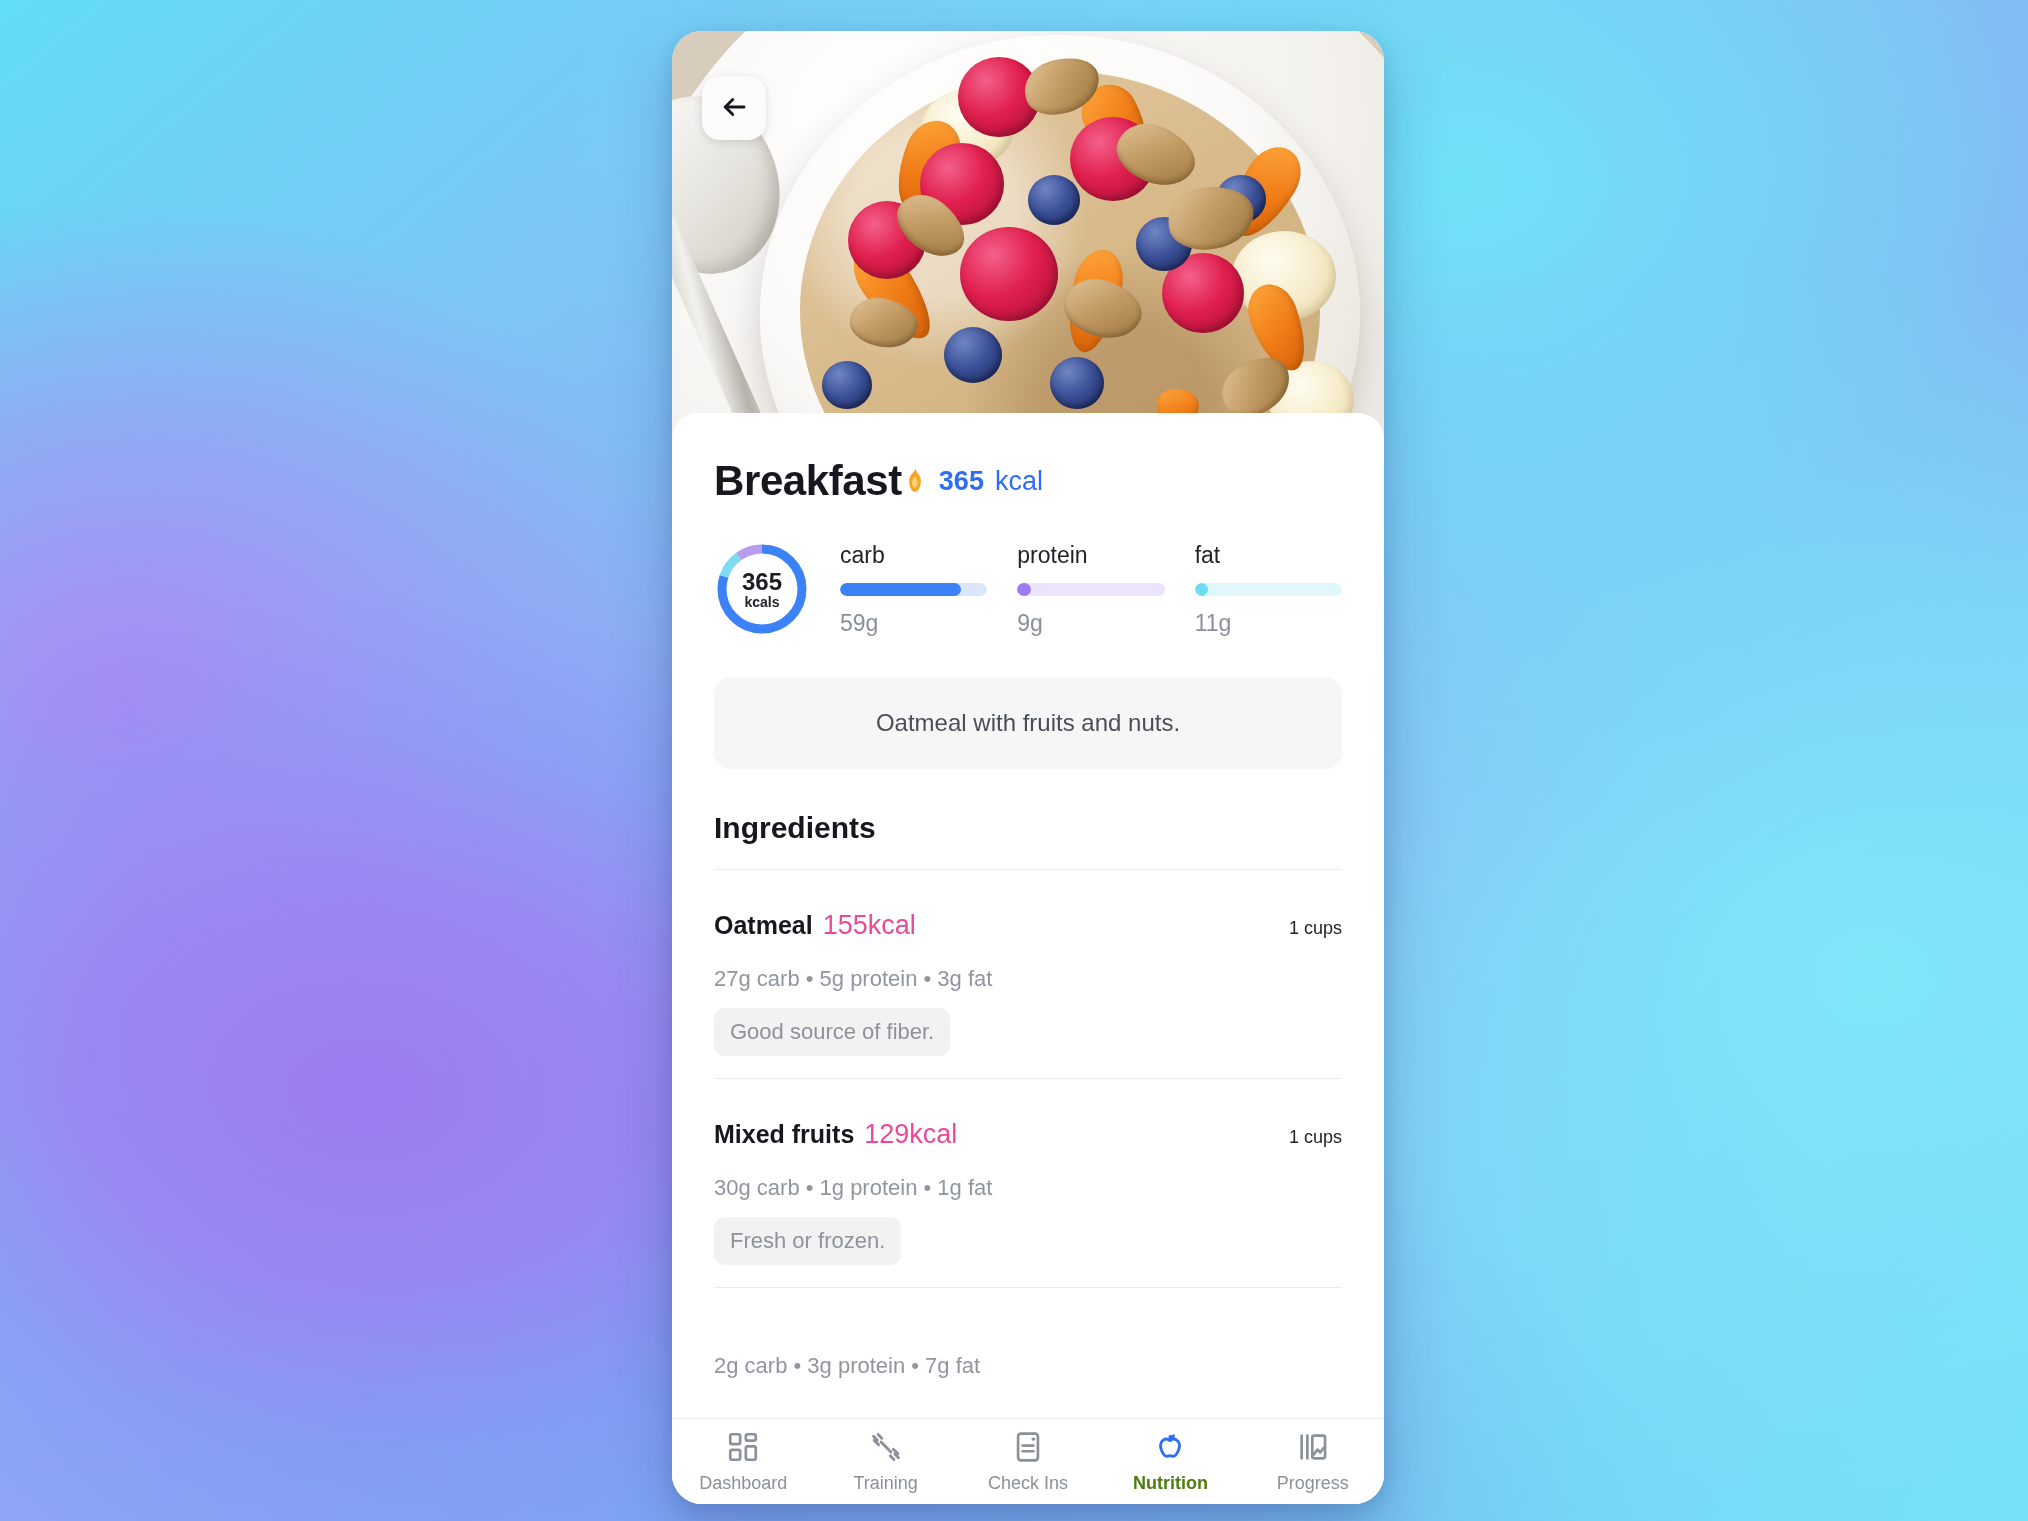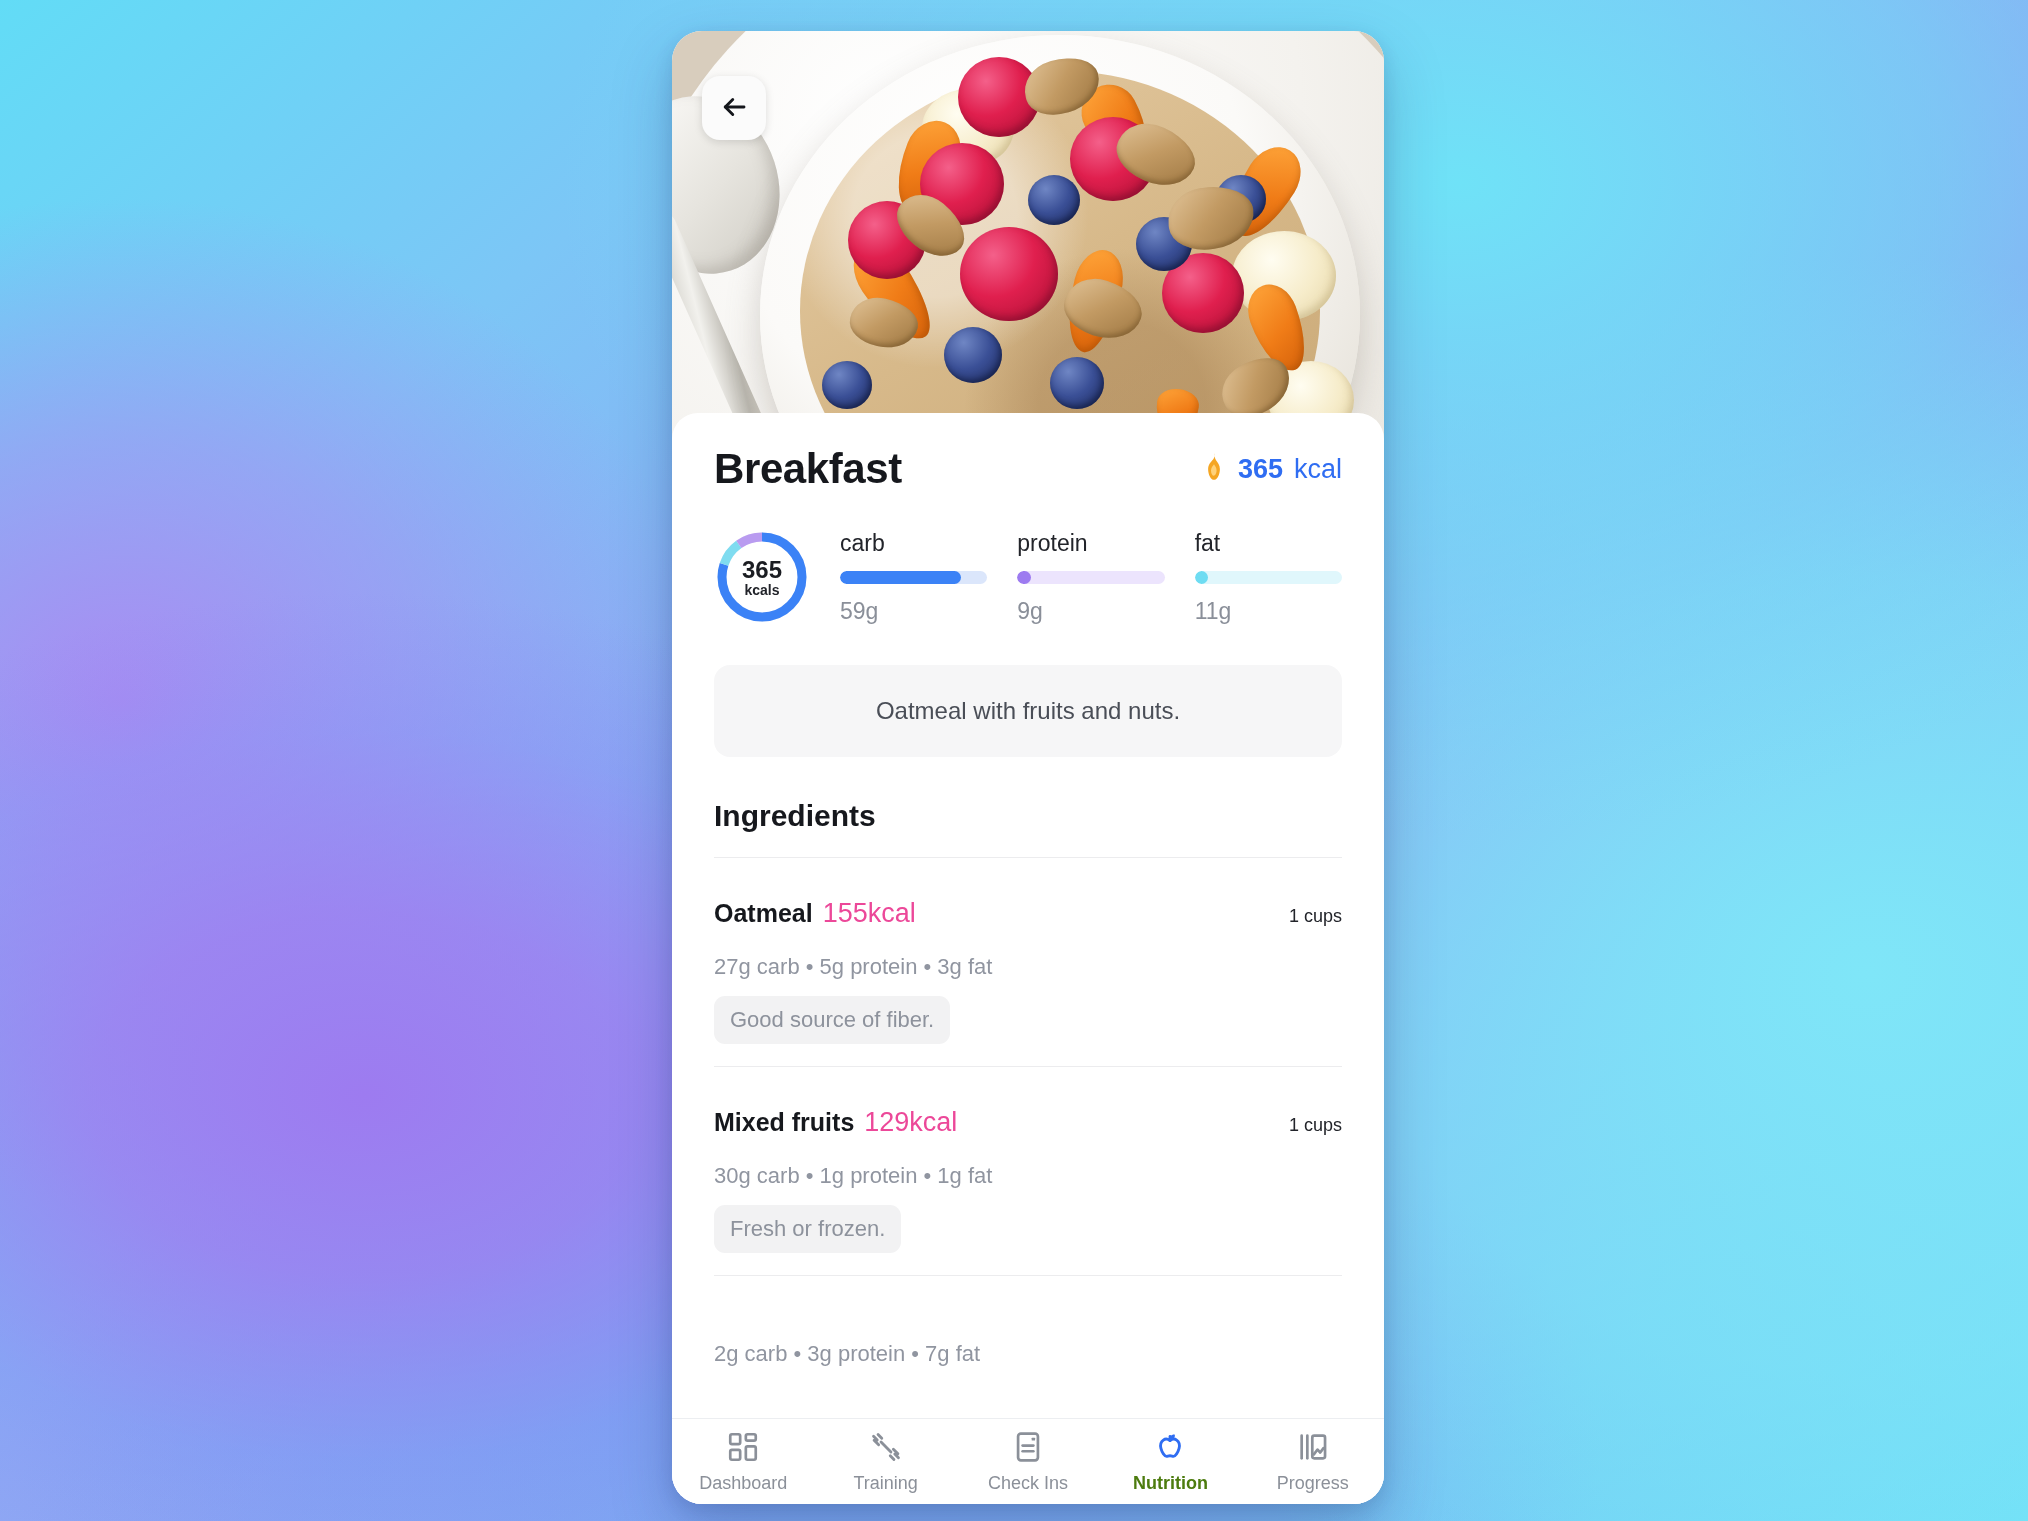--- a/index.html
+++ b/index.html
@@ -135,22 +135,22 @@
     margin-top: -28px;
     background: #ffffff;
     border-radius: 26px 26px 0 0;
     flex: 1 1 auto;
     padding: 0 42px;
     overflow: hidden;
     z-index: 3;
   }
 
   .title-row {
-    display: flex; align-items: center; justify-content: space-between;
-    padding-top: 32px;
+    display: flex; align-items: center; 
+    padding-top: 44px;
   }
   .meal-title { font-size: 42px; font-weight: 700; color: #16181d; letter-spacing: -0.4px; }
   .kcal-badge { display: flex; align-items: center; gap: 11px; }
   .kcal-value { font-size: 27px; font-weight: 700; color: #2f6df2; }
   .kcal-unit  { font-size: 27px; font-weight: 400; color: #2f6df2; }
 
   
   .macro-row { display: flex; align-items: center; gap: 30px; margin-top: 36px; }
   .ring-wrap { position: relative; width: 96px; height: 96px; flex: 0 0 96px; }
   .ring-wrap svg { display: block; transform: rotate(-90deg); }

